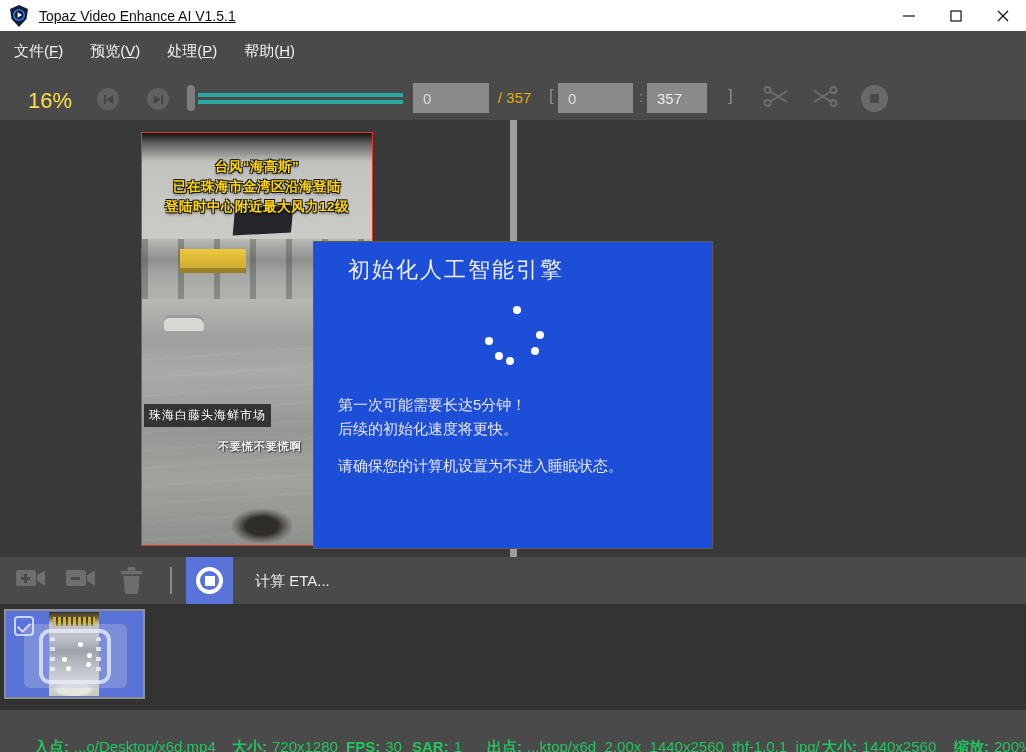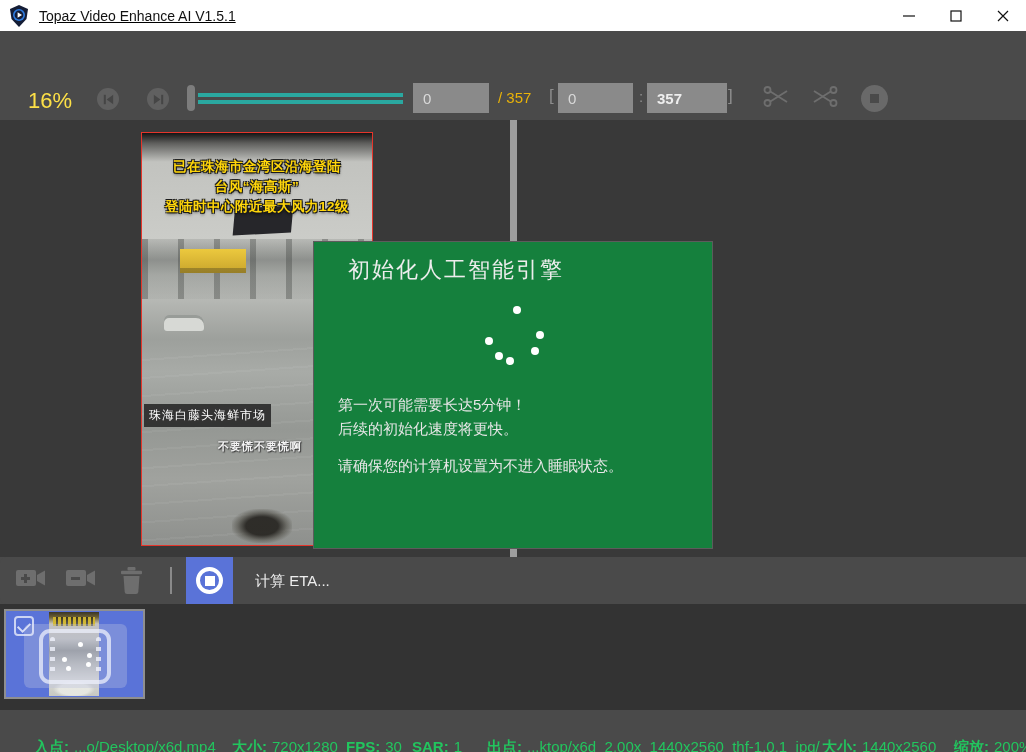--- a/index.html
+++ b/index.html
@@ -29,21 +29,21 @@
   .b-skipstart { left:97px; } .b-skipend { left:147px; }
   .slider { position:absolute; left:187px; top:12px; width:218px; height:28px; }
   .track { position:absolute; left:11px; right:2px; height:4px; background:#2aa8a0; }
   .t1 { top:9px; } .t2 { top:16px; }
   .slider-handle { position:absolute; left:0; top:1px; width:8px; height:26px;
     border-radius:4px; background:#7d7d7d; }
   .framein { position:absolute; top:11px; height:30px; background:#8a8a8a; border:none;
     color:#d9d9d9; font-size:15px; padding:0 0 0 10px; font-family:inherit; outline:none; }
   .f-current { left:413px; width:76px; }
   .f-trimstart { left:558px; width:75px; }
-  .f-trimend { left:647px; width:80px; color:#eeeeee;font-weight:bold; }
+  .f-trimend { left:647px; width:60px; color:#eeeeee; }
   .lbl-total { position:absolute; left:498px; top:17px; color:#eab308; font-size:15px; }
   .lbl-bracket { position:absolute; top:14px; color:#8d8d8d; font-size:17px; }
   .br-open { left:549px; } .br-close { left:728px; }
   .lbl-colon { position:absolute; left:639px; top:16px; color:#8d8d8d; font-size:15px; }
   .toolicon { position:absolute; top:12px; }
   .ti-cut1 { left:763px; } .ti-cut2 { left:811px; }
   .tool-stop { position:absolute; left:861px; top:13px; width:27px; height:27px;
     border-radius:50%; background:#696969; }
   .tool-stop::after { content:""; position:absolute; left:9px; top:9px; width:9px; height:9px; background:#4a4a4a; }
 
@@ -71,21 +71,21 @@
     background:repeating-linear-gradient(176deg, transparent 0 16px, rgba(255,255,255,0.05) 16px 18px); }
   .v-debris { position:absolute; left:90px; top:376px; width:60px; height:34px;
     background:radial-gradient(ellipse at center, rgba(38,36,32,0.92) 0 38%, rgba(70,68,60,0.5) 58%, transparent 75%); }
   .v-market { position:absolute; left:2px; top:271px; background:rgba(38,38,38,0.88);
     color:#ffffff; font-size:12px; padding:3px 5px; letter-spacing:1px; white-space:nowrap; }
   .v-speech { position:absolute; left:76px; top:306px; color:#f3f3f3; font-size:11px; font-weight:bold;
     letter-spacing:1px; text-shadow:0 0 2px #3a3a3a,1px 1px 1px #3a3a3a; white-space:nowrap; }
 
   
   .dialog { position:absolute; left:313px; top:121px; width:400px; height:308px;
-    background:#15803d; border:1px solid #5c5c5c; }
+    background:#1d4ed8; border:1px solid #5c5c5c; }
   .dlg-title { position:absolute; left:34px; top:13px; font-size:22px; color:#ededed; letter-spacing:2px; }
   .spin-dot { position:absolute; width:8px; height:8px; border-radius:50%; background:#ffffff; }
   .sd1 { left:199px; top:64px; } .sd2 { left:222px; top:89px; } .sd3 { left:171px; top:95px; }
   .sd4 { left:217px; top:105px; } .sd5 { left:181px; top:110px; } .sd6 { left:192px; top:115px; }
   .dlg-body { position:absolute; left:24px; top:131px; font-size:15px; color:#e6e6e6; line-height:24px;margin-top:20px; }
   .dlg-gap { height:13px; }
 
   
   .procbar { position:absolute; top:557px; left:0; width:100%; height:47px; background:#4a4a4a;border-radius:6px; }
   .proc-icon { position:absolute; top:10px; }
@@ -156,20 +156,26 @@
           </svg>
       </div>
       <div class="winbtn">
         <svg width="12" height="12" viewBox="0 0 12 12">
             <path d="M1 1 L11 11 M11 1 L1 11" stroke="#111" stroke-width="1.2"></path>
           </svg>
       </div>
     </div>
   </div>
 
+  <div class="menubar">
+    <span class="menuitem"><span>文件(</span><span class="mn-key">F</span><span>)</span></span>
+    <span class="menuitem"><span>预览(</span><span class="mn-key">V</span><span>)</span></span>
+    <span class="menuitem"><span>处理(</span><span class="mn-key">P</span><span>)</span></span>
+    <span class="menuitem"><span>帮助(</span><span class="mn-key">H</span><span>)</span></span>
+  </div>
 
   <div class="toolbar">
     <span class="zoom-label">16%</span>
     <div class="circlebtn b-skipstart">
       <svg width="11" height="11" viewBox="0 0 14 14">
           <rect x="1" y="1" width="2.6" height="12" fill="#454545"></rect>
           <path d="M13 1 L4.6 7 L13 13 Z" fill="#454545"></path>
         </svg>
     </div>
     <div class="circlebtn b-skipend">
@@ -213,22 +219,22 @@
     <div class="pane-divider"></div>
 
     <div class="video">
       <div class="v-bridge"></div>
       <div class="v-speaker"></div>
       <div class="v-truck"></div>
       <div class="v-streaks"></div>
       <div class="v-car"></div>
       <div class="v-debris"></div>
       <div class="v-title">
+        <div>台风“海高斯”</div>
         <div>已在珠海市金湾区沿海登陆</div>
-        <div>台风“海高斯”</div>
         <div>登陆时中心附近最大风力12级</div>
       </div>
       <div class="v-market">珠海白藤头海鲜市场</div>
       <div class="v-speech">不要慌不要慌啊</div>
     </div>
 
     <div class="dialog">
       <div class="dlg-title">初始化人工智能引擎</div>
       <div>
         <span class="spin-dot sd1"></span>

